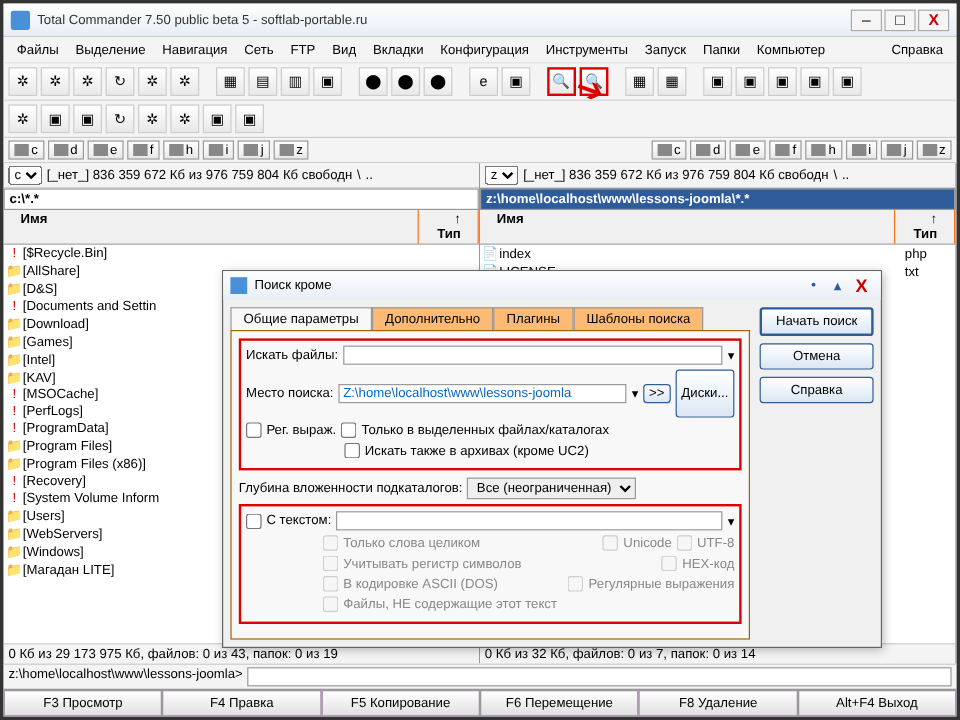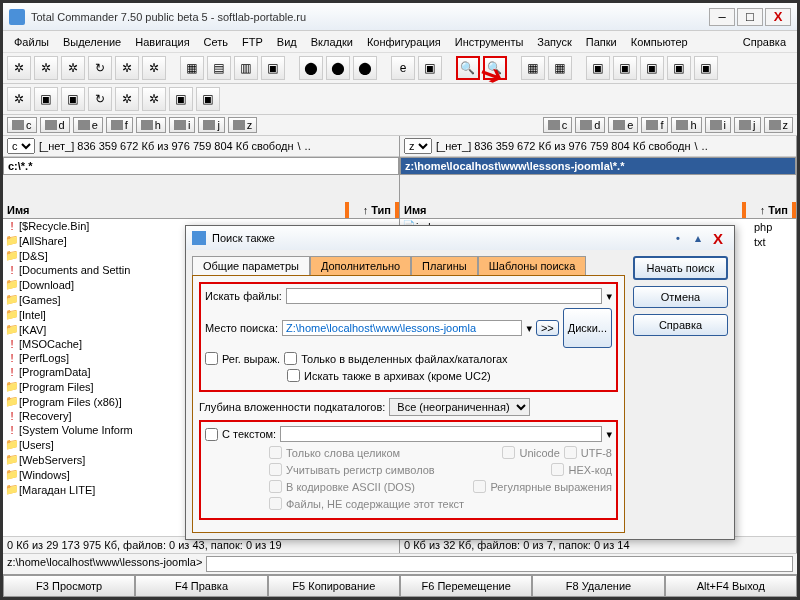--- a/index.html
+++ b/index.html
@@ -20,21 +20,21 @@
 .drivebar { background: #f4f4f4; padding: 2px 4px; display: flex; gap: 3px; border-bottom: 1px solid #ccc; }
 .drvbtn { border: 1px solid #999; background: linear-gradient(#fff,#e8e8e8); padding: 1px 4px; cursor: pointer; display: flex; align-items: center; gap: 2px; }
 .drvicon { width: 12px; height: 10px; background: #888; display: inline-block; }
 .panels { flex: 1; display: flex; overflow: hidden; }
 .panel { flex: 1; display: flex; flex-direction: column; border-right: 1px solid #999; background: #fff; }
 .panel .info { background: #f4f4f4; padding: 2px 4px; border-bottom: 1px solid #ccc; display: flex; align-items: center; gap: 4px; }
 .panel .info select { font-size: 11px; }
 .panel .path { background: #fff; border: 1px solid #999; padding: 2px 4px; font-weight: bold; }
 .panel .path.active { background: #2e5c9a; color: #fff; }
 .panel .header { display: flex; background: #f0f0f0; border-bottom: 1px solid #999; }
-.panel .header .col { padding: 2px 4px; border-right: 4px solid #f97316; font-weight: bold; margin-top: 27px; }
+.panel .header .col { padding: 2px 14px; border-right: 1px solid #f97316; font-weight: bold; }
 .panel .header .col.name { flex: 1; }
 .panel .header .col.type { width: 50px; text-align: right; }
 .panel .list { flex: 1; overflow: auto; background: #fff; }
 .panel .row { display: flex; padding: 1px 2px; align-items: center; }
 .panel .row .fi { width: 14px; text-align: center; color: #c90; }
 .panel .row .name { flex: 1; color: #000; }
 .panel .row .ext { width: 40px; }
 .panel .status { background: #f4f4f4; padding: 2px 4px; border-top: 1px solid #ccc; }
 .cmdline { background: #f4f4f4; padding: 2px 4px; border-top: 1px solid #ccc; display: flex; gap: 4px; }
 .cmdline .lbl { }
@@ -344,21 +344,21 @@
   <div class="fnbtn">F8 Удаление</div>
   <div class="fnbtn">Alt+F4 Выход</div>
  </div>
 </div>
 
 <div class="arrow">➔</div>
 
 <div class="dialog">
  <div class="dtitle">
   <span class="icon"></span>
-  <span class="t">Поиск также</span>
+  <span class="t">Поиск кроме</span>
   <span class="wb">•</span>
   <span class="wb">▴</span>
   <span class="wb cl">X</span>
  </div>
  <div class="dbody">
   <div class="left">
    <div class="tabs">
     <div class="tab active">Общие параметры</div>
     <div class="tab">Дополнительно</div>
     <div class="tab">Плагины</div>

